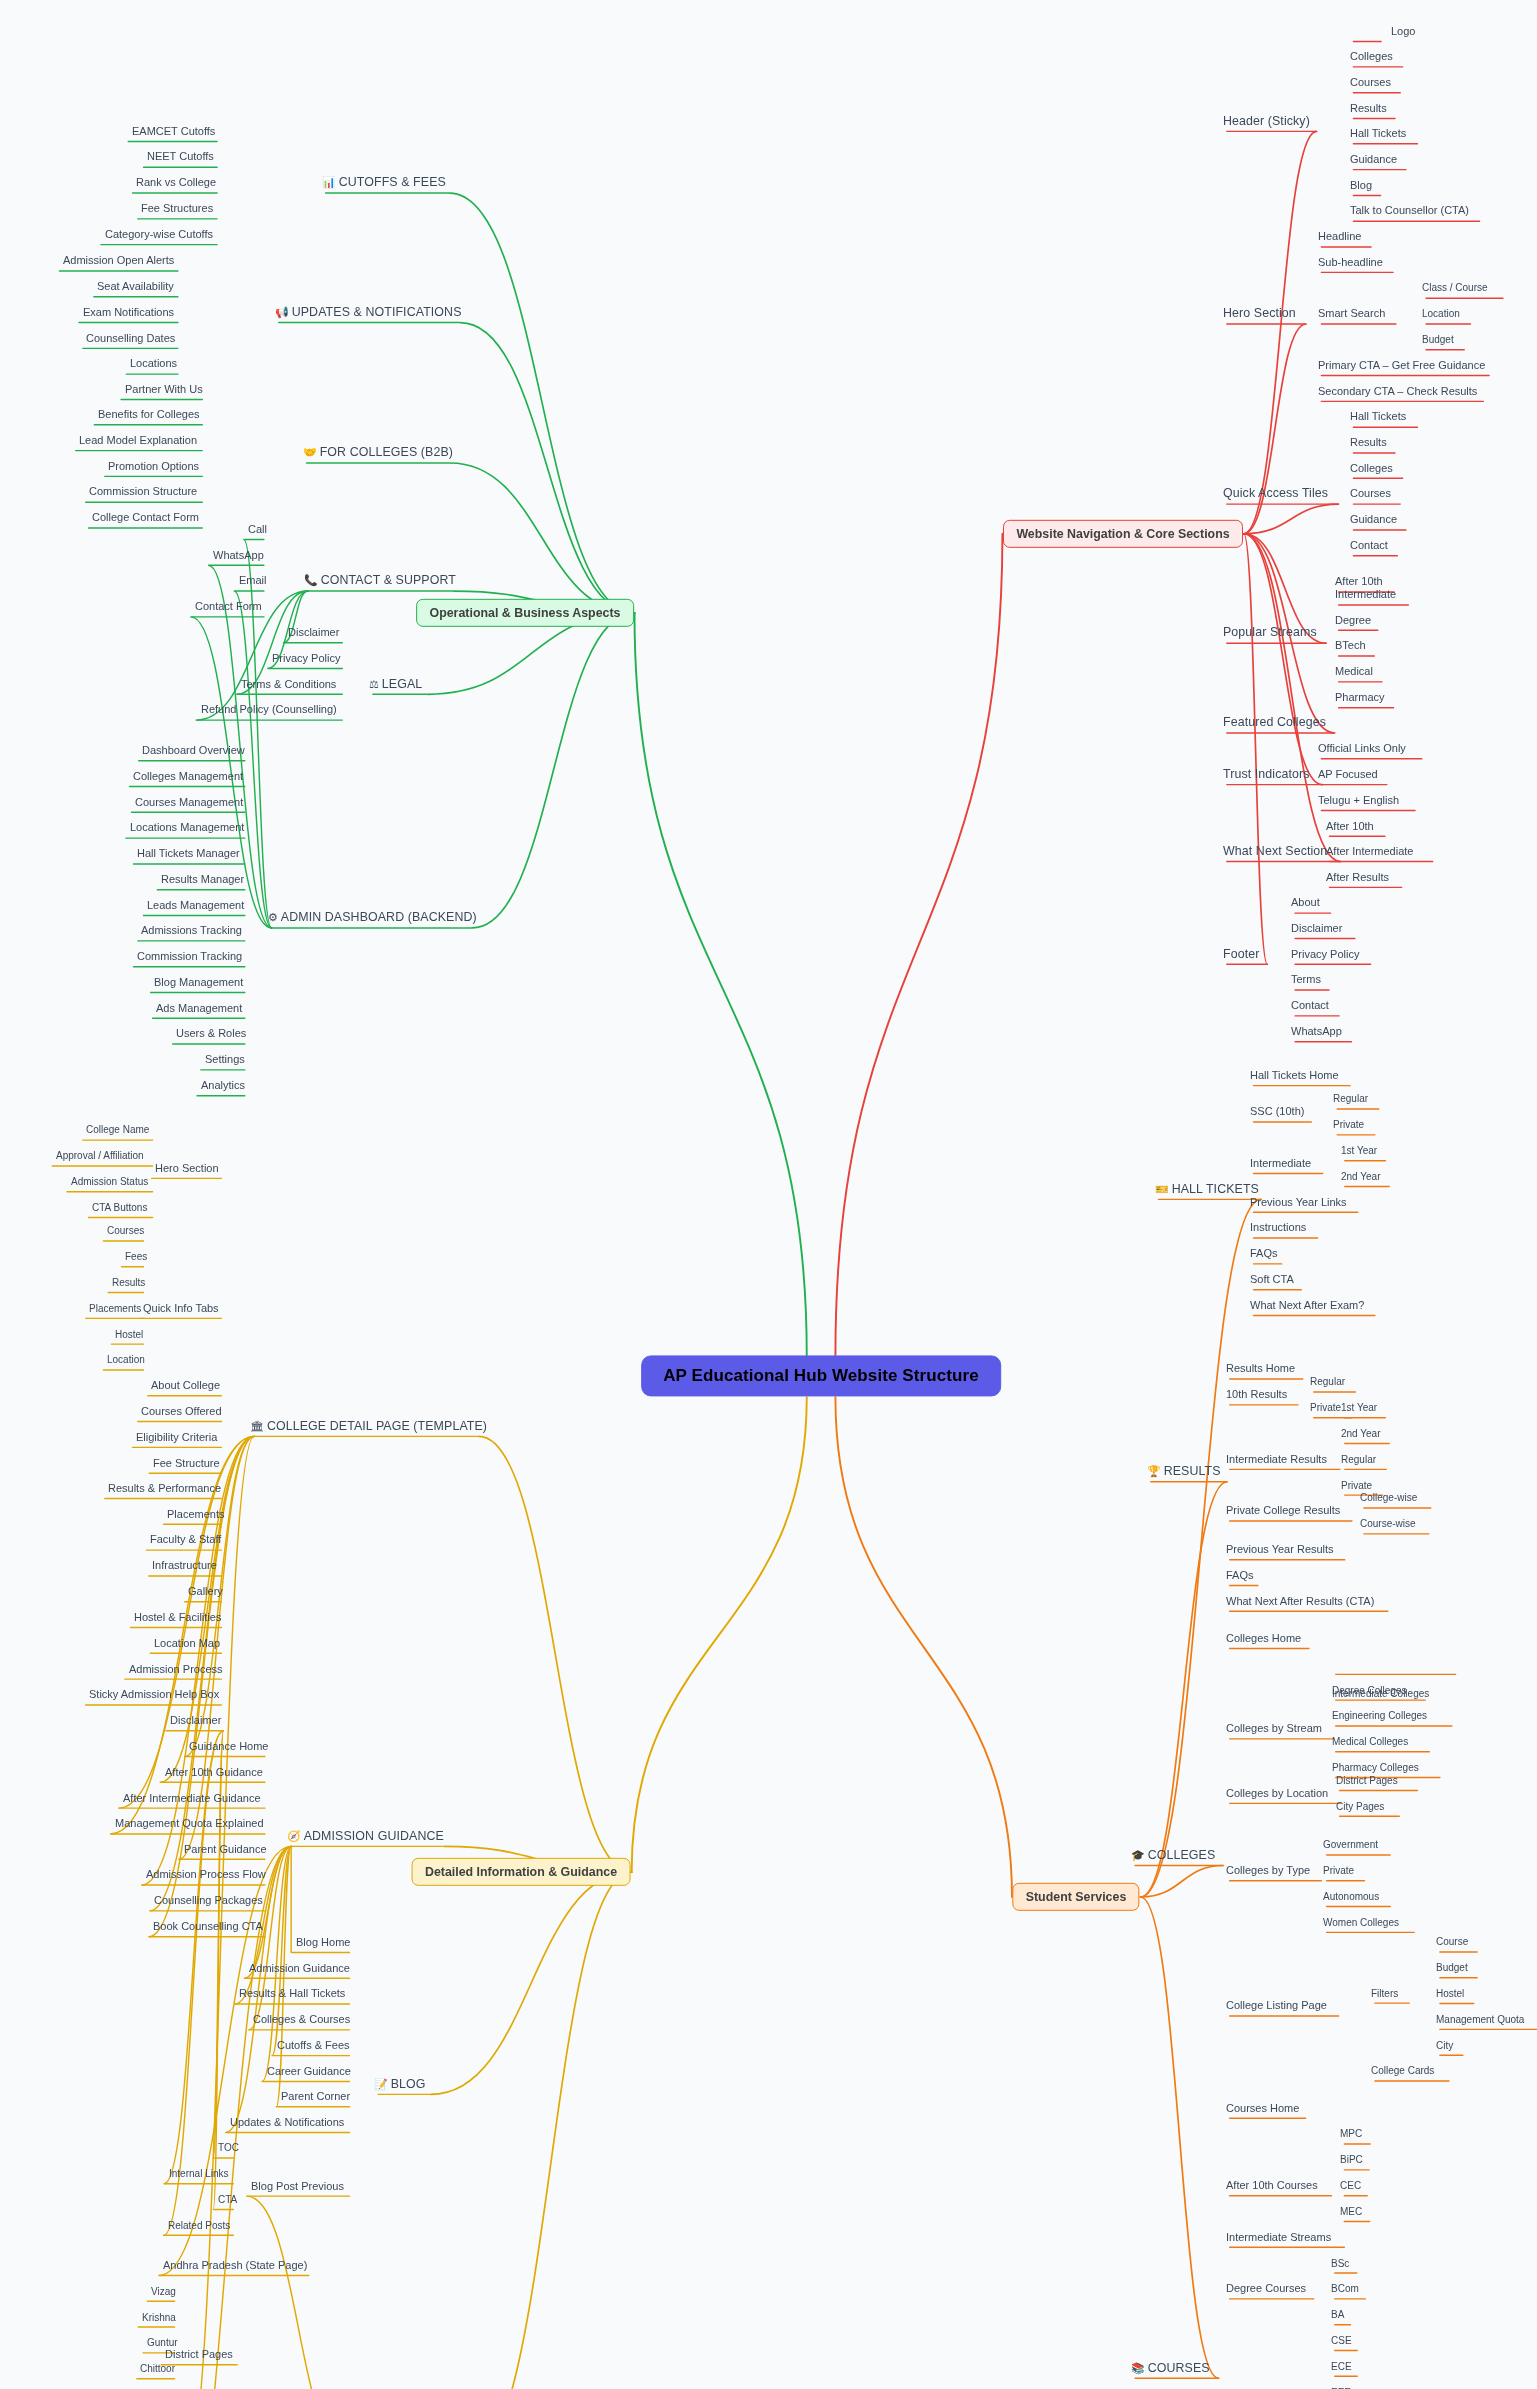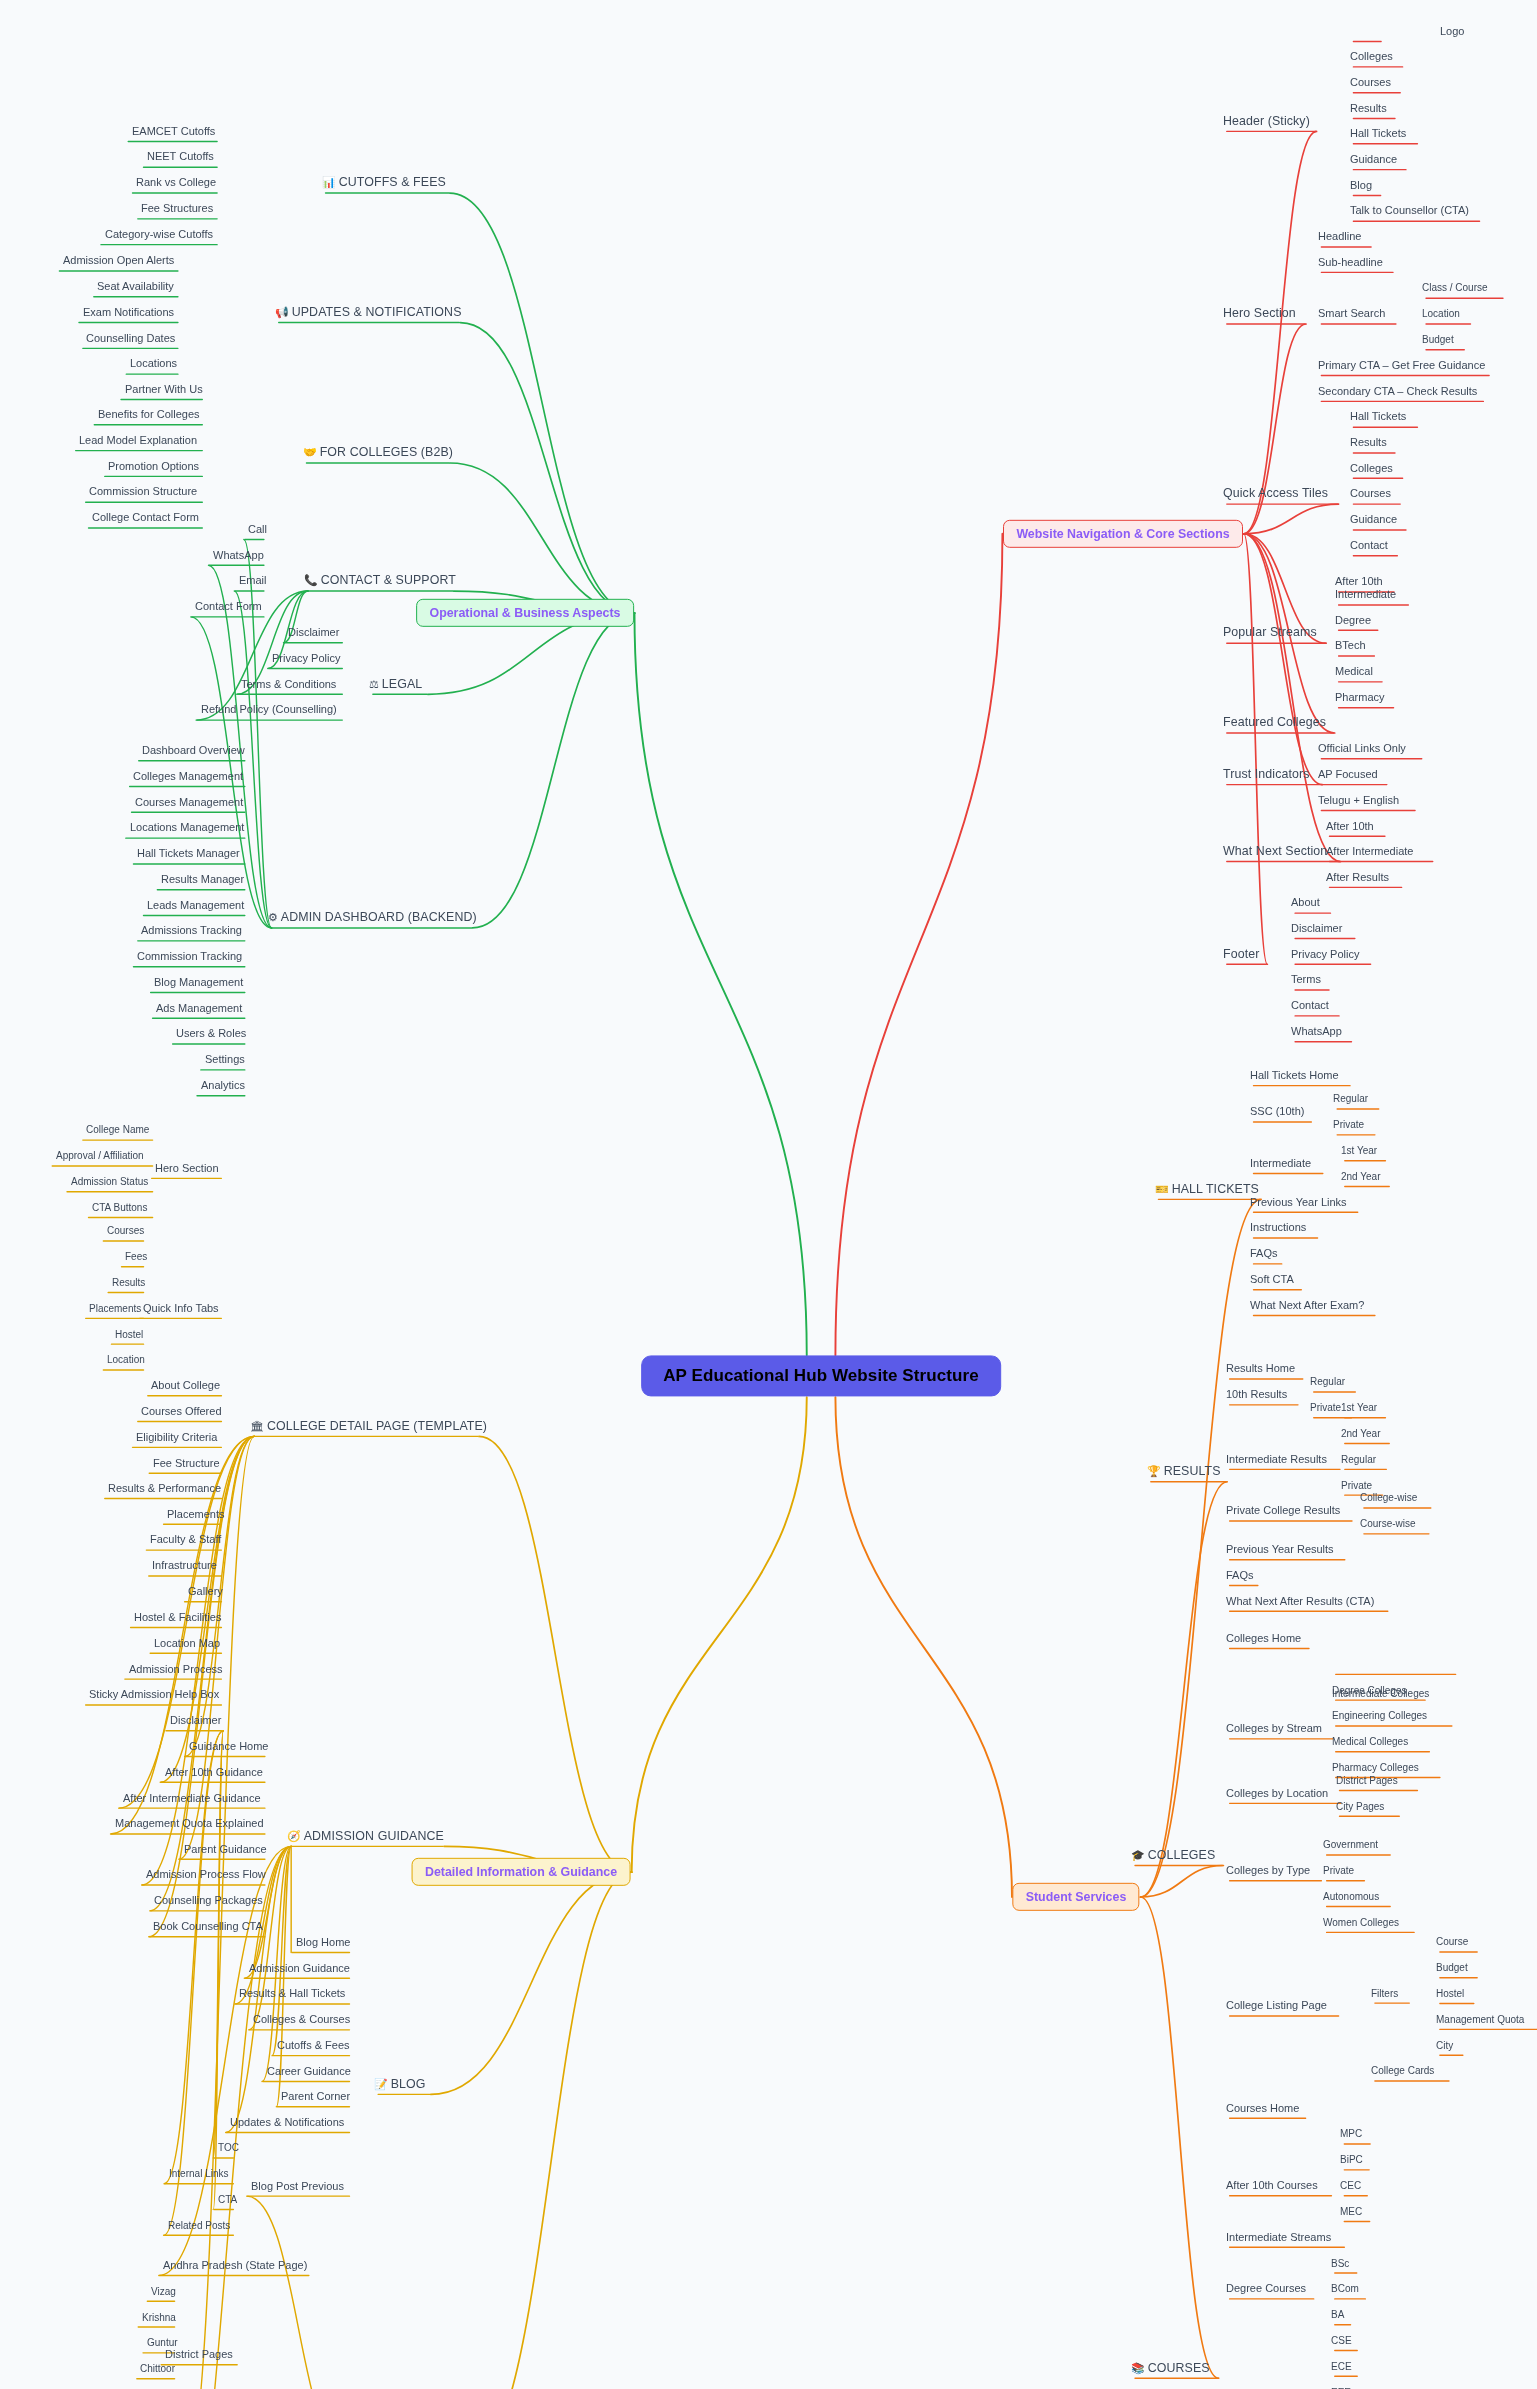--- a/index.html
+++ b/index.html
@@ -28,21 +28,21 @@
   
   .boxnode{
     position:absolute;
     transform:translate(-50%,-50%);
     border-radius:6.7px;
     border-width:1.4px;border-style:solid;
     font-weight:bold;
     display:flex;align-items:center;justify-content:center;
     padding:6.2px 12.4px;
     font-size:12.4px;
-    color:#8b5cf6;
+    color:#404040;
     box-sizing:border-box;
   }
   #root{
     position:absolute;
     transform:translate(-50%,-50%);
     background:#5b5be8;
     border:1.4px solid #5b5be8;
     border-radius:9.6px;
     color:#000000;font-weight:bold;font-size:17px;
     padding:9.6px 21px;
@@ -362,21 +362,21 @@
       <path d="M1748 2924 C1748 3447,2117.5 3447,2117.5 3970" stroke="#f07a12" fill="none" stroke-width="4" stroke-linecap="round"></path>
     </svg>
 
   <div id="root" style="left: 821px; top: 1376px;">AP Educational Hub Website Structure</div>
 
   <div class="boxnode b-red" style="left: 1123px; top: 534px;">Website Navigation &amp; Core Sections</div>
   <div class="boxnode b-green" style="left: 525px; top: 613px;">Operational &amp; Business Aspects</div>
   <div class="boxnode b-yellow" style="left: 521px; top: 1872px;">Detailed Information &amp; Guidance</div>
   <div class="boxnode b-orange" style="left: 1076px; top: 1897px;">Student Services</div>
 <div class="node lvl1" style="left: 1223px; top: 127px;">Header (Sticky)</div>
-    <div class="node lvl2" style="left: 1399px; top: 37px; padding-left: 41px;">Logo</div>
+    <div class="node lvl2" style="left: 1350px; top: 37px; padding-left: 41px;">Logo</div>
     <div class="node lvl2" style="left: 1350px; top: 62px;">Colleges</div>
     <div class="node lvl2" style="left: 1350px; top: 88px;">Courses</div>
     <div class="node lvl2" style="left: 1350px; top: 114px;">Results</div>
     <div class="node lvl2" style="left: 1350px; top: 139px;">Hall Tickets</div>
     <div class="node lvl2" style="left: 1350px; top: 165px;">Guidance</div>
     <div class="node lvl2" style="left: 1350px; top: 191px;">Blog</div>
     <div class="node lvl2" style="left: 1350px; top: 216px;">Talk to Counsellor (CTA)</div>
     <div class="node lvl1" style="left: 1223px; top: 319px;">Hero Section</div>
     <div class="node lvl2" style="left: 1318px; top: 242px;">Headline</div>
     <div class="node lvl2" style="left: 1318px; top: 268px;">Sub-headline</div>

